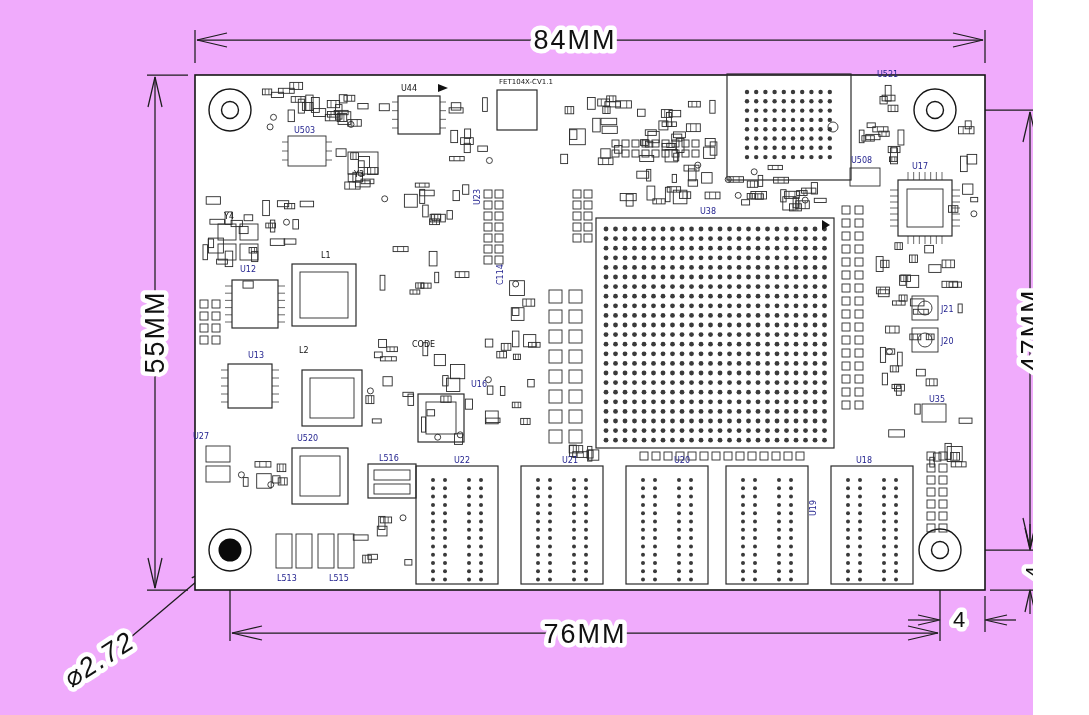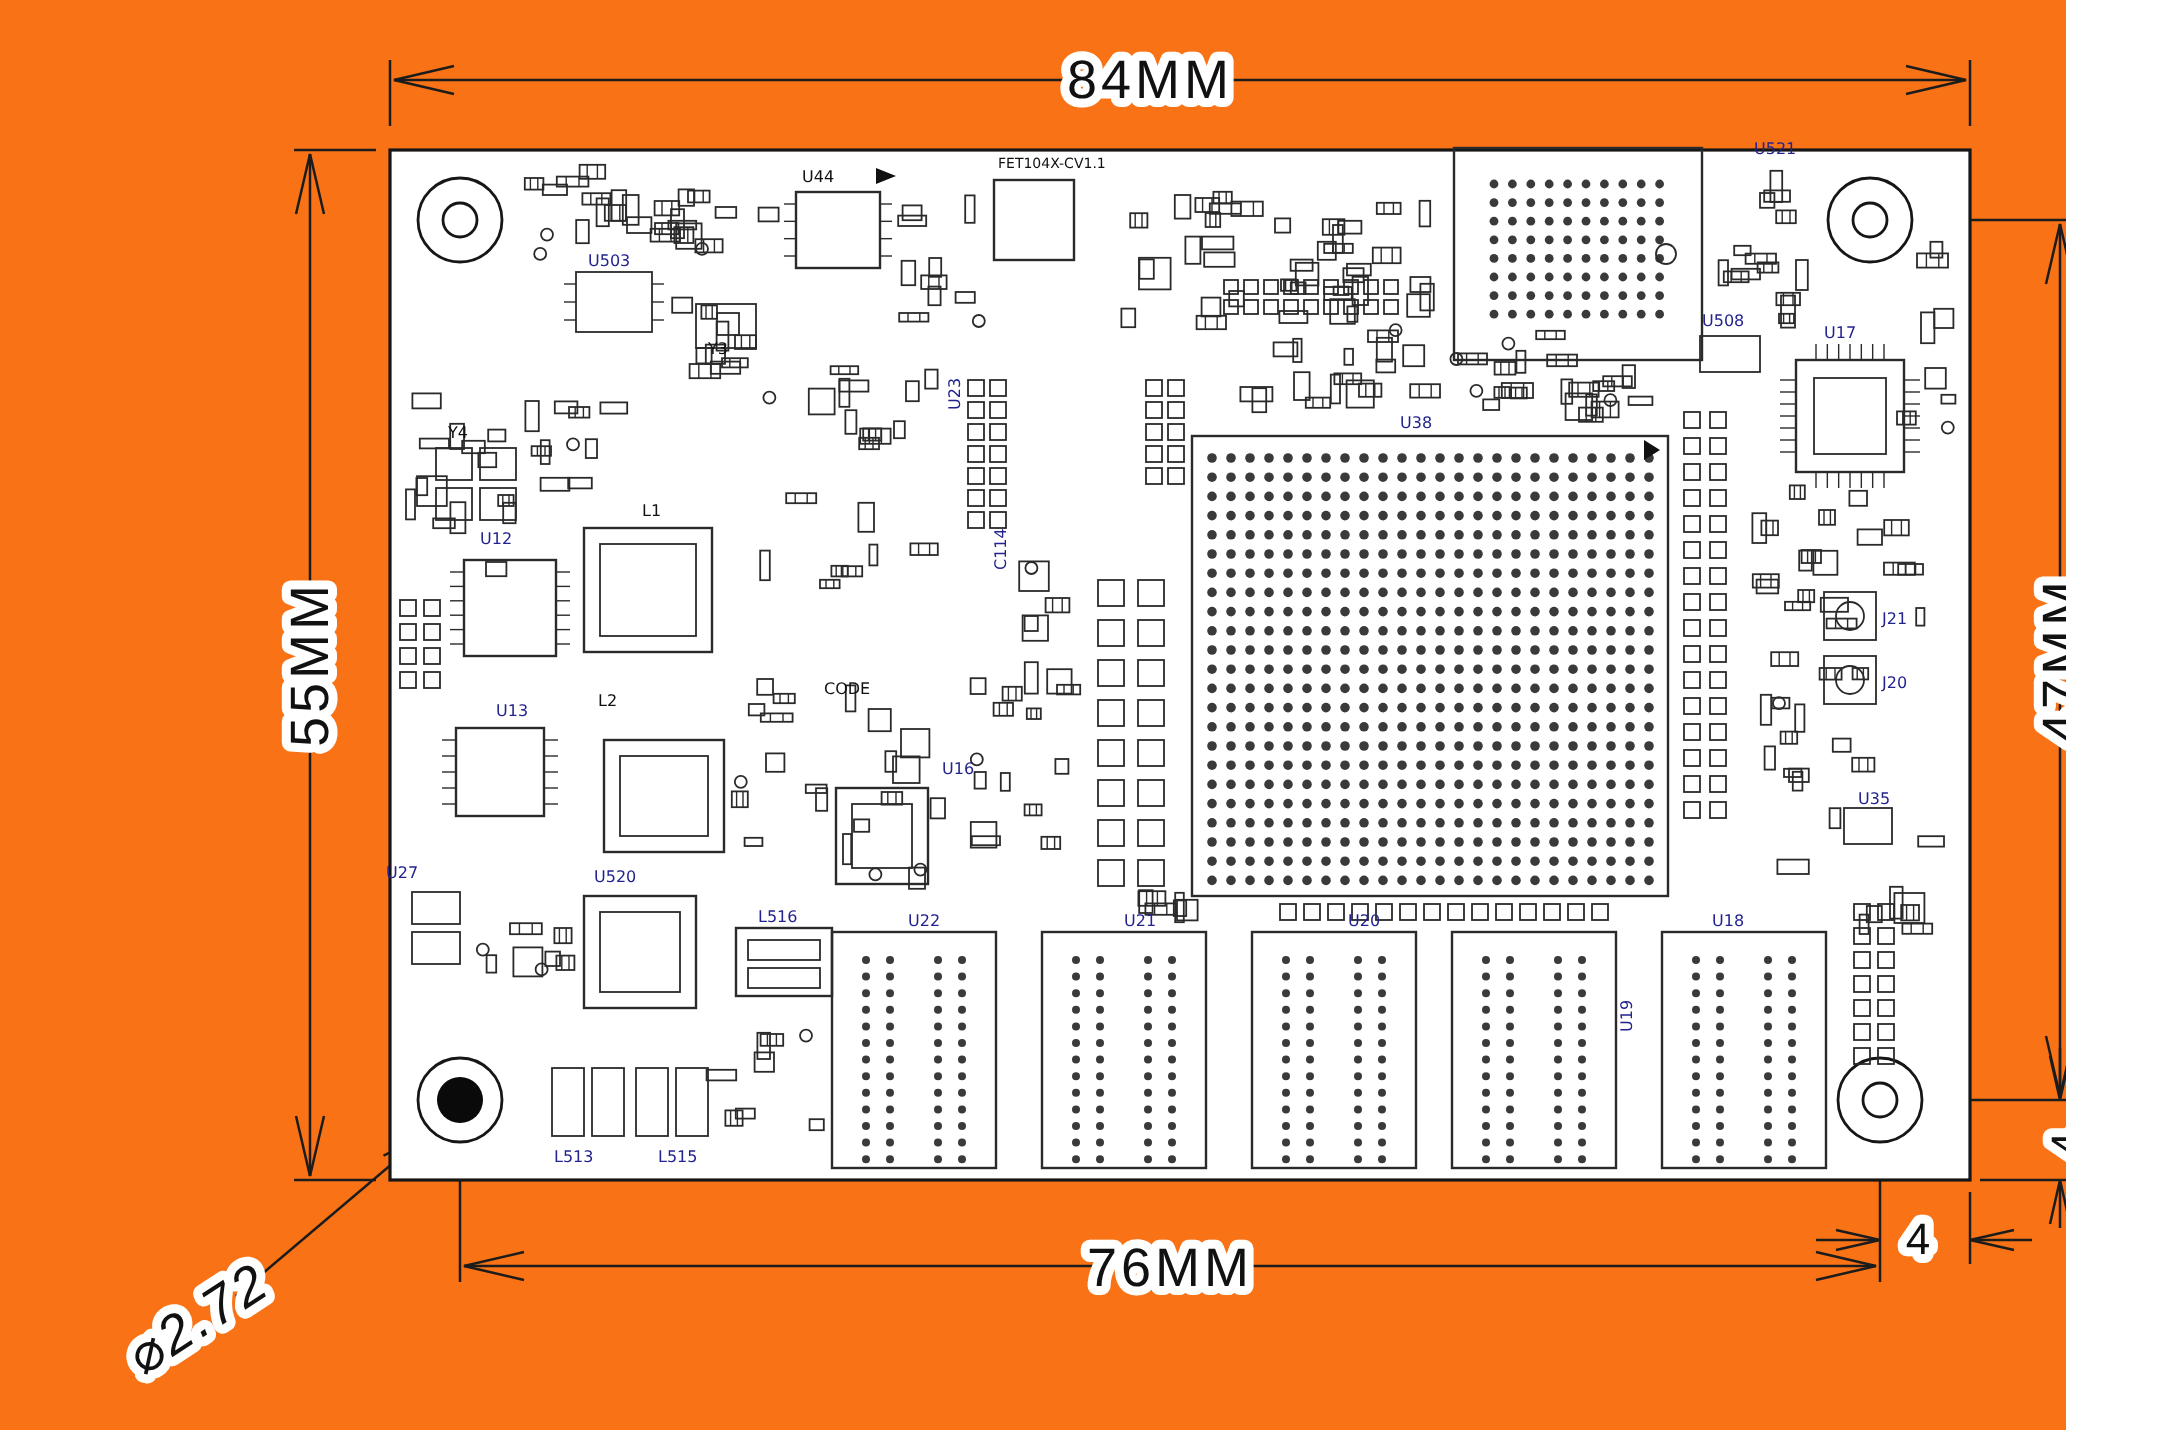--- a/index.html
+++ b/index.html
@@ -1,16 +1,16 @@
 <!DOCTYPE html>
 <html><head>
 <meta charset="utf-8">
 <style>
   html,body{margin:0;padding:0;background:#ffffff;}
-  .stage{position:relative;width:1033px;height:715px;background:#f97316;overflow:hidden;
+  .stage{position:relative;width:1033px;height:715px;background:#f0abfc;overflow:hidden;
          font-family:"Liberation Sans","DejaVu Sans",sans-serif;}
   svg{display:block;}
   .board{stroke:#161616;stroke-width:1.6;fill:#ffffff;}
   .hole{stroke:#161616;stroke-width:1.4;fill:#ffffff;}
   .comp{stroke:#2a2a2a;stroke-width:0.9;fill:none;}
   .thick{stroke-width:1.2;}
   .compline{stroke:#2a2a2a;stroke-width:0.7;fill:none;}
   .dimline{stroke:#1c1c1c;stroke-width:1.25;fill:none;}
   .dimtext{font-family:"Liberation Sans","DejaVu Sans",sans-serif;font-size:27px;letter-spacing:2px;
            fill:#111;paint-order:stroke;stroke:#ffffff;stroke-width:9px;stroke-linejoin:round;}

